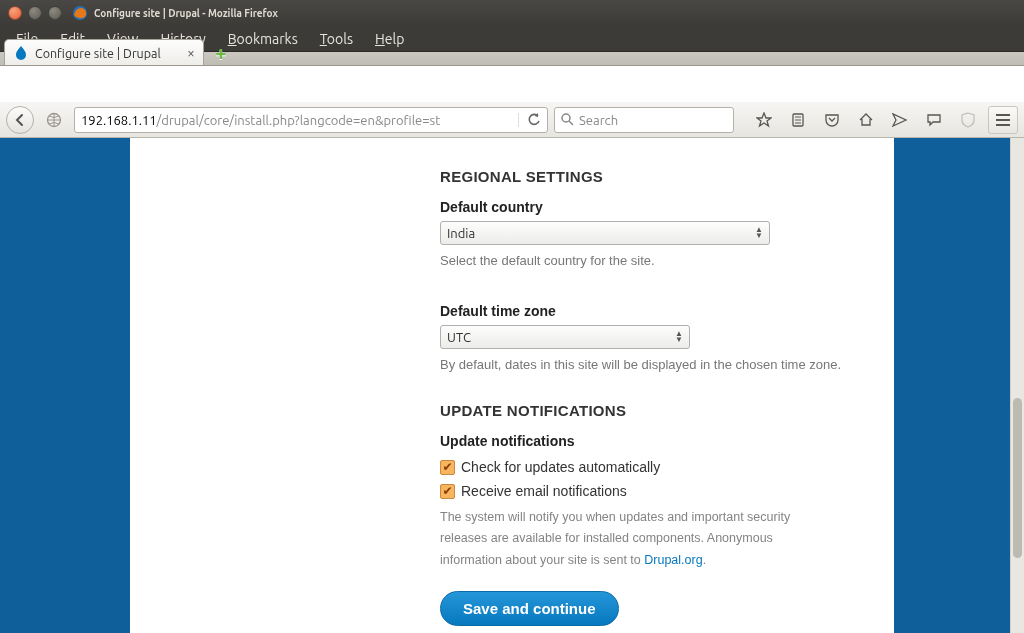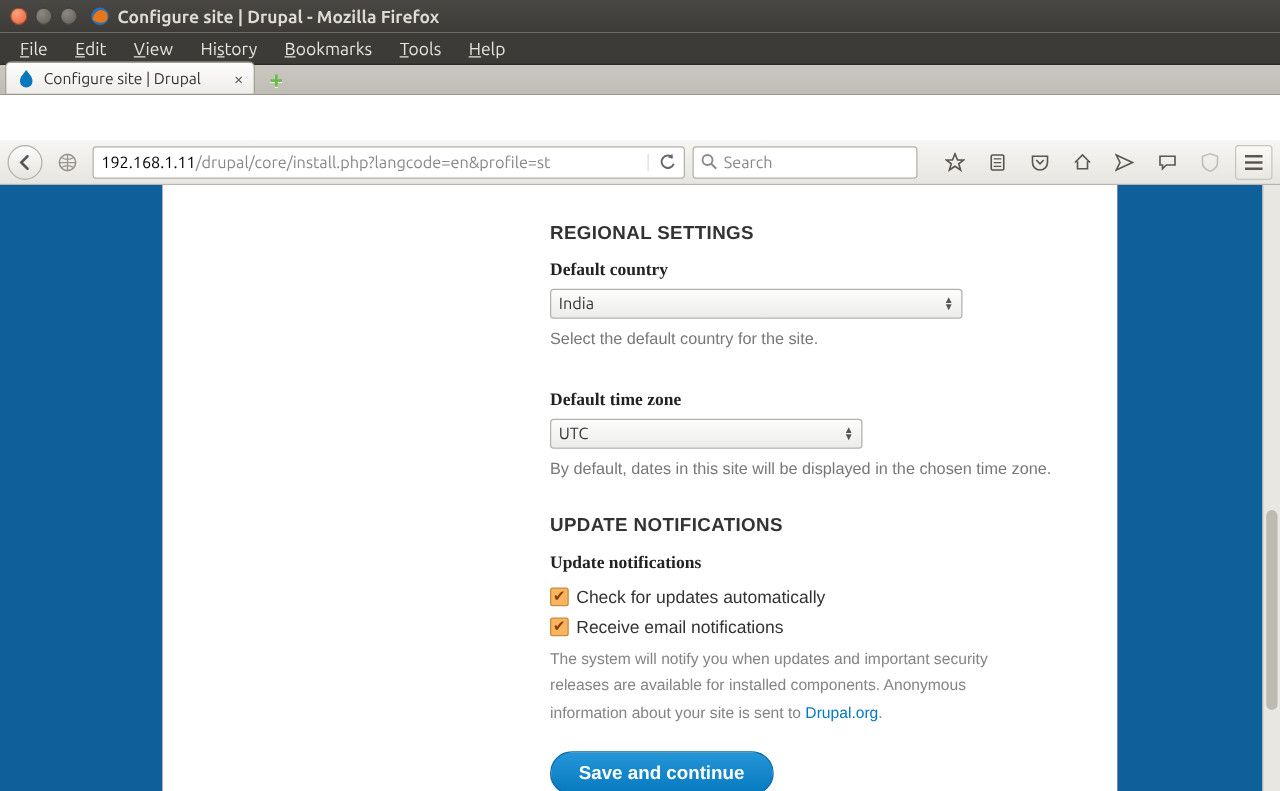--- a/index.html
+++ b/index.html
@@ -13,21 +13,21 @@
   }
   
   .titlebar {
     background: linear-gradient(to bottom, #4a4844, #3c3b37);
     height: 26px;
     display: flex;
     align-items: center;
     padding: 0 8px;
     color: #dfdbd2;
     font-weight: bold;
-    font-size: 14px;
+    font-size: 10px;
   }
   .window-buttons { display: flex; gap: 6px; margin-right: 10px; }
   .wbtn { width: 14px; height: 14px; border-radius: 50%; border: 1px solid rgba(0,0,0,0.4); }
   .wbtn.close { background: radial-gradient(circle at 35% 30%, #f7a37a, #e8603c); }
   .wbtn.min, .wbtn.max { background: radial-gradient(circle at 35% 30%, #8d8981, #5f5c55); }
   .ff-icon { width:16px; height:16px; margin-right:6px; display:flex; align-items:center; justify-content:center;}
   
   .menubar {
     background: #3c3b37;
     height: 26px;
@@ -37,21 +37,21 @@
     gap: 2px;
     color: #e6e3dc;
     font-size: 14px;
     border-bottom: 1px solid #2b2a27;
   }
   .menubar .mitem { padding: 2px 10px; cursor: default; }
   .menubar .mitem span.u { text-decoration: underline; }
   
   .tabstrip {
     background: linear-gradient(to bottom, #cbc8c1, #bfbcb4);
-    height: 24px;
+    height: 14px;
     display: flex;
     align-items: flex-end;
     padding: 0 4px;
     border-bottom: 1px solid #9a968e;
   }
   .tab {
     background: linear-gradient(to bottom, #fdfdfd, #eeede9);
     border: 1px solid #a7a39a;
     border-bottom: none;
     border-radius: 5px 5px 0 0;
@@ -126,21 +126,21 @@
   }
   .section-h {
     font-family: Arial, Helvetica, sans-serif;
     font-weight:bold;
     font-size:15px;
     color:#333;
     letter-spacing:.3px;
     margin-bottom:14px;
   }
   .field-label {
-    font-family: Liberation Serif, serif;
+    font-family: Liberation Sans, sans-serif;
     font-weight:bold;
     font-size:14px;
     color:#222;
     margin-bottom:6px;
   }
   .select {
     width: 330px;
     height:24px;
     border:1px solid #b3afab;
     border-radius:3px;

